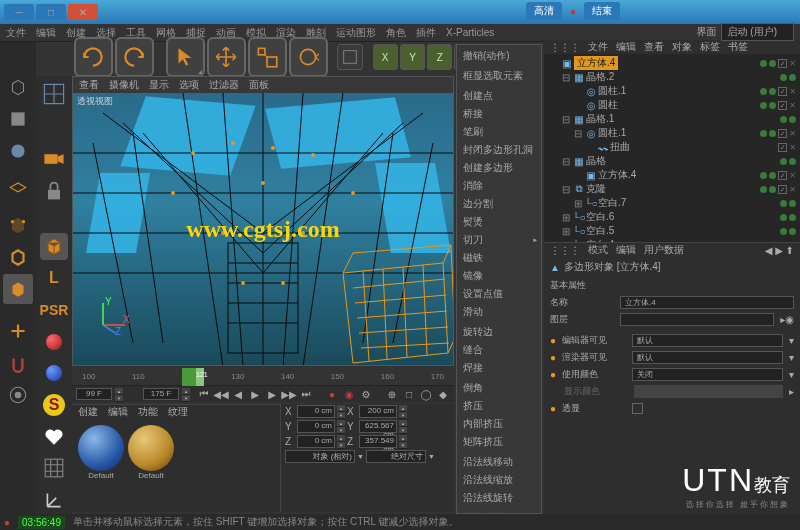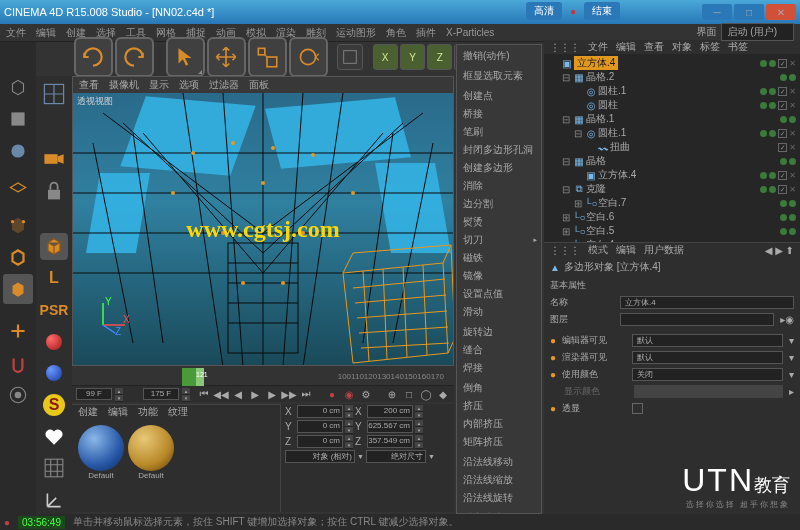--- a/index.html
+++ b/index.html
@@ -26,35 +26,35 @@
 .rail-txt{font-size:14px;color:#d88b28;font-weight:bold}
 .palette{position:absolute;top:76px;left:36px;width:36px;bottom:16px;background:#2e2e2e;display:flex;flex-direction:column;align-items:center;gap:4px;padding-top:4px}
 .pal-item{width:28px;height:28px;border-radius:3px;display:flex;align-items:center;justify-content:center}
 .viewport{position:absolute;top:76px;left:72px;width:382px;height:290px;background:#1a1a1a;border:1px solid #555}
 .vp-header{height:16px;background:#383838;display:flex;align-items:center;gap:10px;padding:0 6px;font-size:9px}
 .vp-canvas{position:absolute;top:16px;left:0;right:0;bottom:0;background:linear-gradient(180deg,#2a6a8a 0%,#3080a0 40%,#1a4a5a 100%);overflow:hidden}
 .sky-panel{position:absolute;background:#34b5e8;opacity:0.85}
 .watermark{position:absolute;top:50%;left:50%;transform:translate(-50%,-50%);font-size:24px;color:#ffd700;font-weight:bold;font-family:"Times New Roman",serif;z-index:50}
 .axis{position:absolute;bottom:30px;left:20px;width:40px;height:40px;z-index:40}
 .timeline{position:absolute;top:368px;left:72px;width:382px;height:34px;background:#2e2e2e}
-.tl-ruler{height:18px;background:#333;border-bottom:1px solid #222;position:relative;display:flex;align-items:center;padding:0 10px;justify-content:flex-end}
+.tl-ruler{height:18px;background:#333;border-bottom:1px solid #222;position:relative;display:flex;align-items:center;padding:0 10px;justify-content:space-between}
 .tl-tick{font-size:8px;color:#888}
 .tl-marker{position:absolute;top:0;left:110px;width:14px;height:18px;background:#4a9a3a}
 .tl-marker2{position:absolute;top:0;left:124px;width:8px;height:18px;background:#8ac878}
 .tl-ctrl{height:16px;display:flex;align-items:center;gap:3px;padding:0 4px}
 .tl-field{width:36px;height:12px;background:#222;border:1px solid #555;font-size:8px;text-align:center;line-height:10px}
 .tl-btn{width:14px;height:12px;display:flex;align-items:center;justify-content:center}
 .materials{position:absolute;top:404px;left:72px;width:382px;height:108px;background:#2e2e2e;border-top:1px solid #444}
 .mat-tabs{height:14px;display:flex;gap:10px;padding:0 6px;align-items:center;font-size:9px}
 .mat-body{display:flex;gap:4px;padding:6px}
 .mat-ball{width:46px;height:46px;border-radius:50%;display:flex;align-items:end;justify-content:center;padding-bottom:2px;font-size:8px}
 .coords{position:absolute;top:404px;left:280px;width:174px;height:108px;background:#2e2e2e;border-left:1px solid #444}
 .coord-hdr{height:14px;display:flex;padding:0 6px;gap:20px;font-size:9px}
 .coord-row{display:flex;align-items:center;gap:2px;padding:1px 4px;font-size:9px}
-.coord-field{width:46px;height:13px;background:#222;border:1px solid #555;text-align:right;padding-right:2px;font-size:8px}
+.coord-field{width:38px;height:13px;background:#222;border:1px solid #555;text-align:right;padding-right:2px;font-size:8px}
 .spin{width:8px;height:13px;background:#444;display:flex;flex-direction:column}
 .spin div{flex:1;border-bottom:1px solid #222;font-size:5px;text-align:center;line-height:6px}
 .ctx-menu{position:absolute;top:44px;left:456px;width:86px;bottom:16px;background:#383838;border:1px solid #555;display:flex;flex-direction:column;padding:2px 0;overflow:hidden}
 .ctx-item{padding:2px 6px;font-size:9px;display:flex;align-items:center;gap:4px;color:#bbb}
 .ctx-sep{height:1px;background:#555;margin:1px 0}
 .ctx-sub{position:absolute;right:4px;font-size:7px}
 .right-pane{position:absolute;top:24px;left:544px;right:0;bottom:16px;background:#2e2e2e;display:flex;flex-direction:column}
 .rp-top-tabs{height:16px;background:#333;display:flex;align-items:center;padding:0 6px;gap:4px;font-size:9px;justify-content:flex-end}
 .rp-obj-tabs{height:14px;display:flex;gap:8px;padding:0 6px;font-size:9px;align-items:center}
 .obj-tree{flex:0 0 188px;background:#262626;overflow:hidden;padding:2px 0}
@@ -82,21 +82,20 @@
 .utn-logo .cn{font-size:18px;color:#fff}
 .utn-logo .sub{font-size:8px;color:#888;letter-spacing:2px}
 .utn-logo .qq{font-size:8px;color:#888}
 .sel{background:#e0981e;color:#1a1a1a}
 .corner-tri{width:0;height:0;border-left:5px solid transparent;border-bottom:5px solid #888;position:absolute;bottom:1px;right:1px}
 </style>
 </head>
 <body>
 
 <div class="win-frame">
-  <span class="title">CINEMA 4D R15.008 Studio - [NN02.c4d *]</span>
   <div class="win-ctrl">
     <div class="win-btn win-min">─</div>
     <div class="win-btn win-max">□</div>
     <div class="win-btn win-close">✕</div>
   </div>
 </div>
 <div class="taskbar">
   <span class="tab-pill">高清</span>
   <span style="color:#c33">●</span>
   <span class="tab-pill">结束</span>

